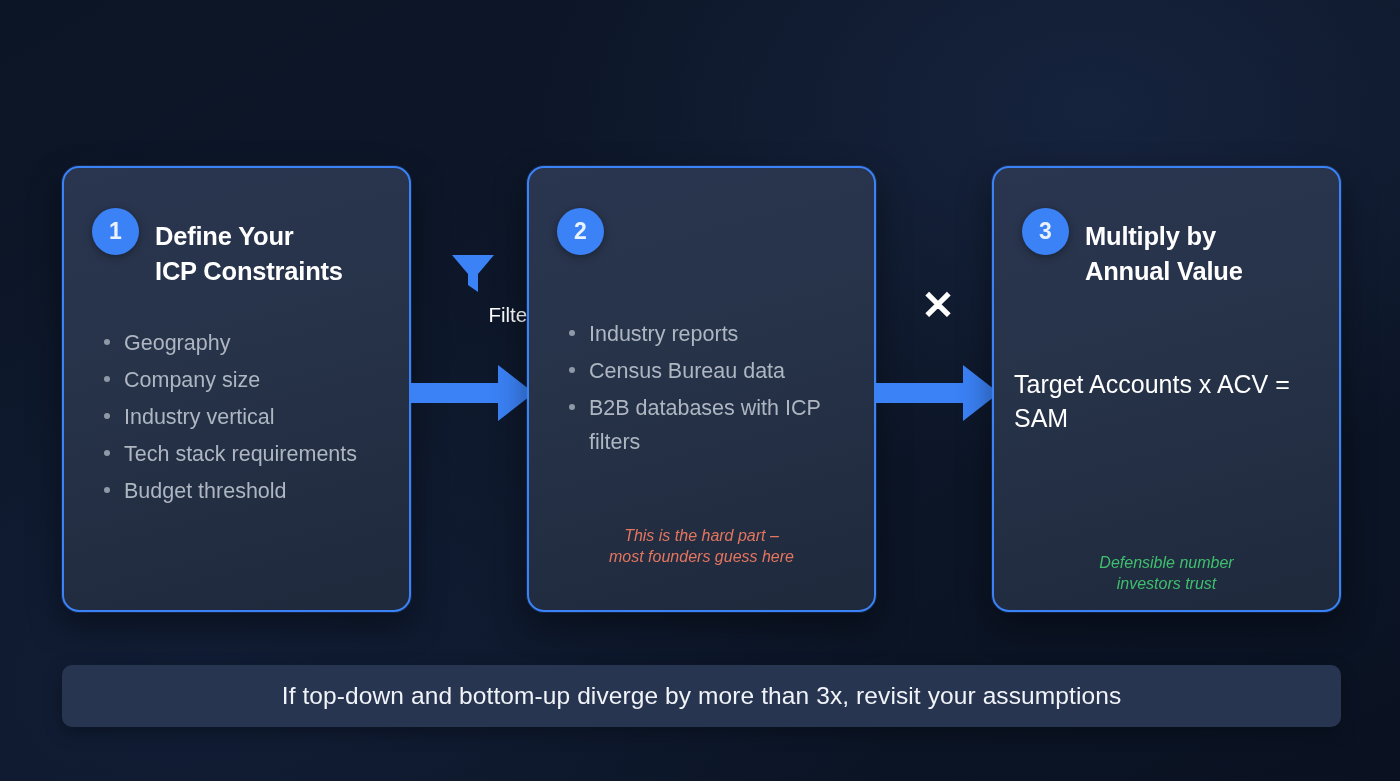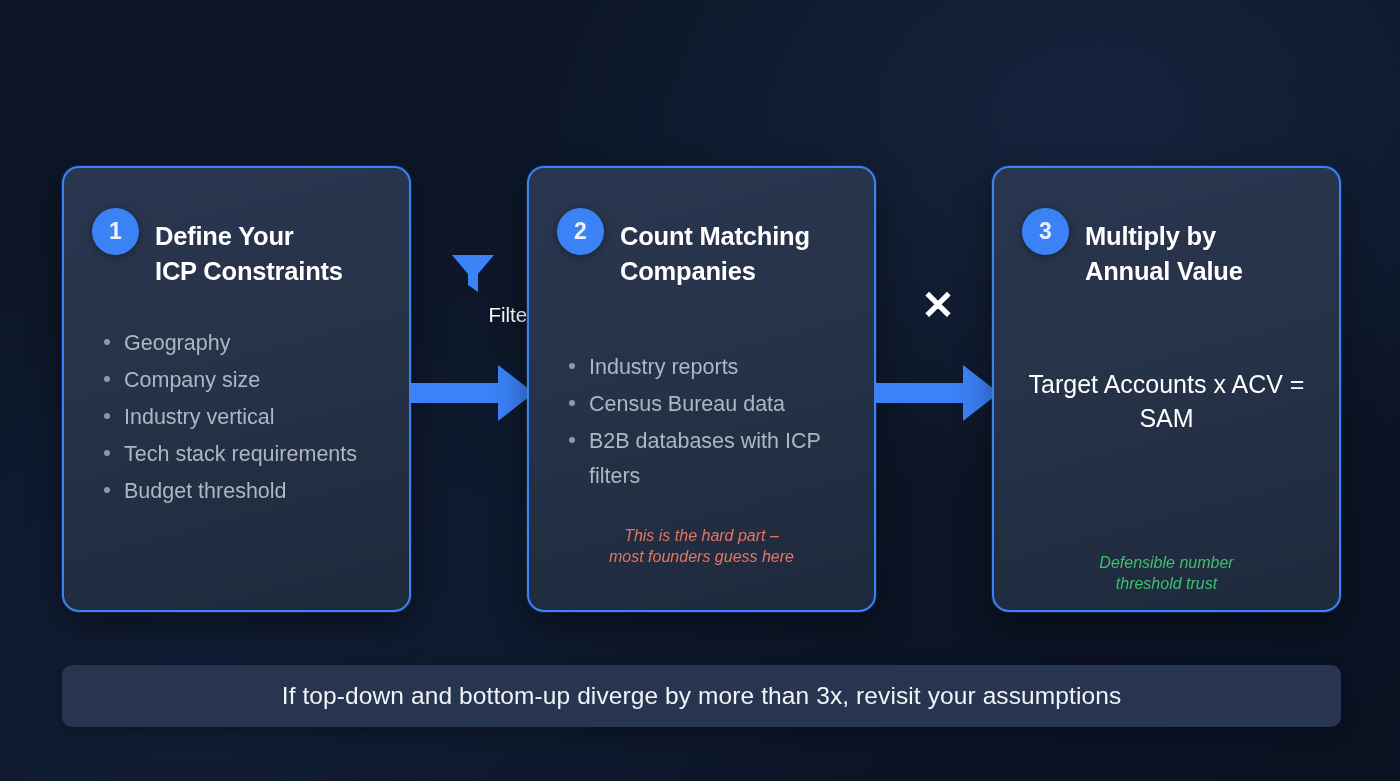--- a/index.html
+++ b/index.html
@@ -78,21 +78,20 @@
     font-size:16px;
     line-height:1.32;
     white-space:pre-line;
   }
   #card-2 .note { top:357px; color:#e4755f; }
   #card-3 .note { top:384px; color:#3fbf6d; }
 
   .formula {
     position:absolute;
     left:20px; right:20px; top:200px;
-    text-align:center;
     color:#ffffff;
     font-size:25px;
     line-height:1.34;
   }
 
   
   .arrow { position:absolute; }
   #arrow-1 { left:410px; top:362px; width:126px; height:62px; }
   #arrow-2 { left:875px; top:362px; width:126px; height:62px; }
 
@@ -160,22 +159,20 @@
     <span class="filter-label">Filter</span>
   </div>
 
   <svg class="arrow" id="arrow-1" viewBox="0 0 126 62">
     <path d="M0 21 H88 V3 L124 31 L88 59 V41 H0 Z" fill="#3b82f6"></path>
   </svg>
 
   <div class="card" id="card-2">
     <div class="card-head">
       <div class="step-badge">2</div>
-      <div class="card-title">Count Matching
-Companies</div>
     </div>
     <ul class="bullets">
       <li>Industry reports</li>
       <li>Census Bureau data</li>
       <li>B2B databases with ICP filters</li>
     </ul>
     <div class="note">This is the hard part –
 most founders guess here</div>
   </div>
 
@@ -186,20 +183,20 @@
   </svg>
 
   <div class="card" id="card-3">
     <div class="card-head">
       <div class="step-badge">3</div>
       <div class="card-title">Multiply by
 Annual Value</div>
     </div>
     <div class="formula">Target Accounts x ACV = SAM</div>
     <div class="note">Defensible number
-threshold trust</div>
+investors trust</div>
   </div>
 
   <div id="footer-banner">
     <span class="text">If top-down and bottom-up diverge by more than 3x, revisit your assumptions</span>
   </div>
 
 </div>
 
 </body></html>

